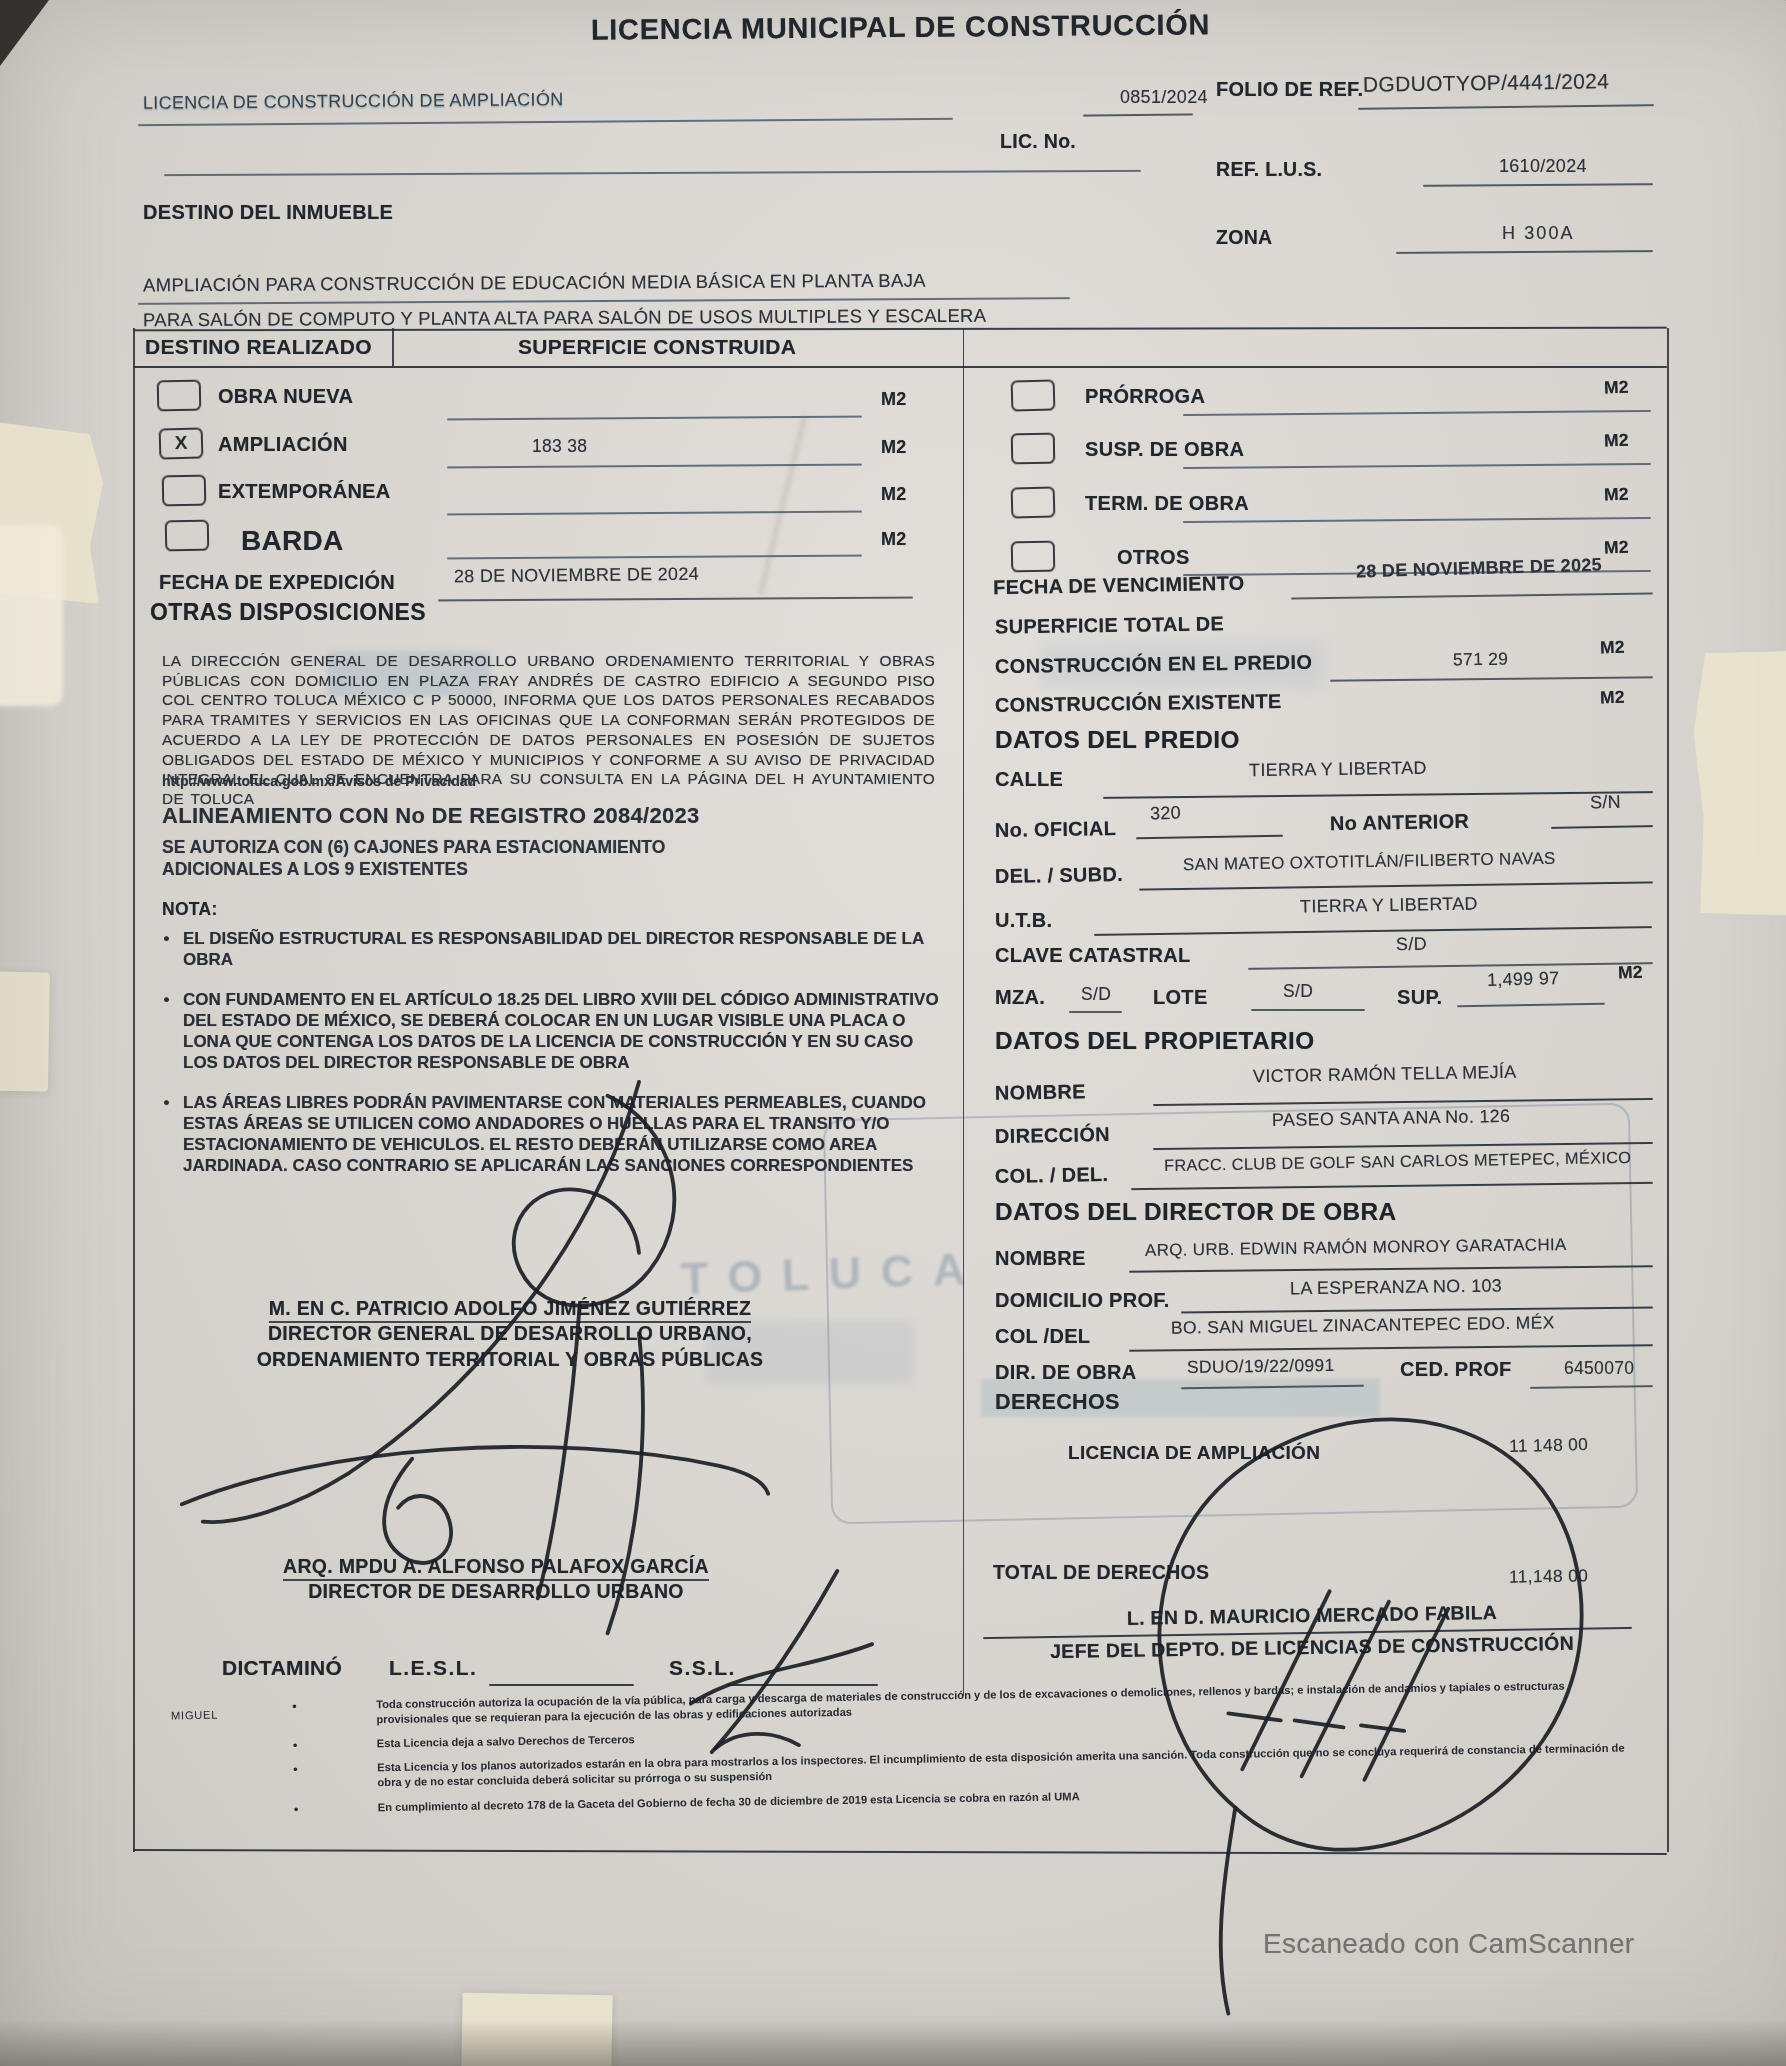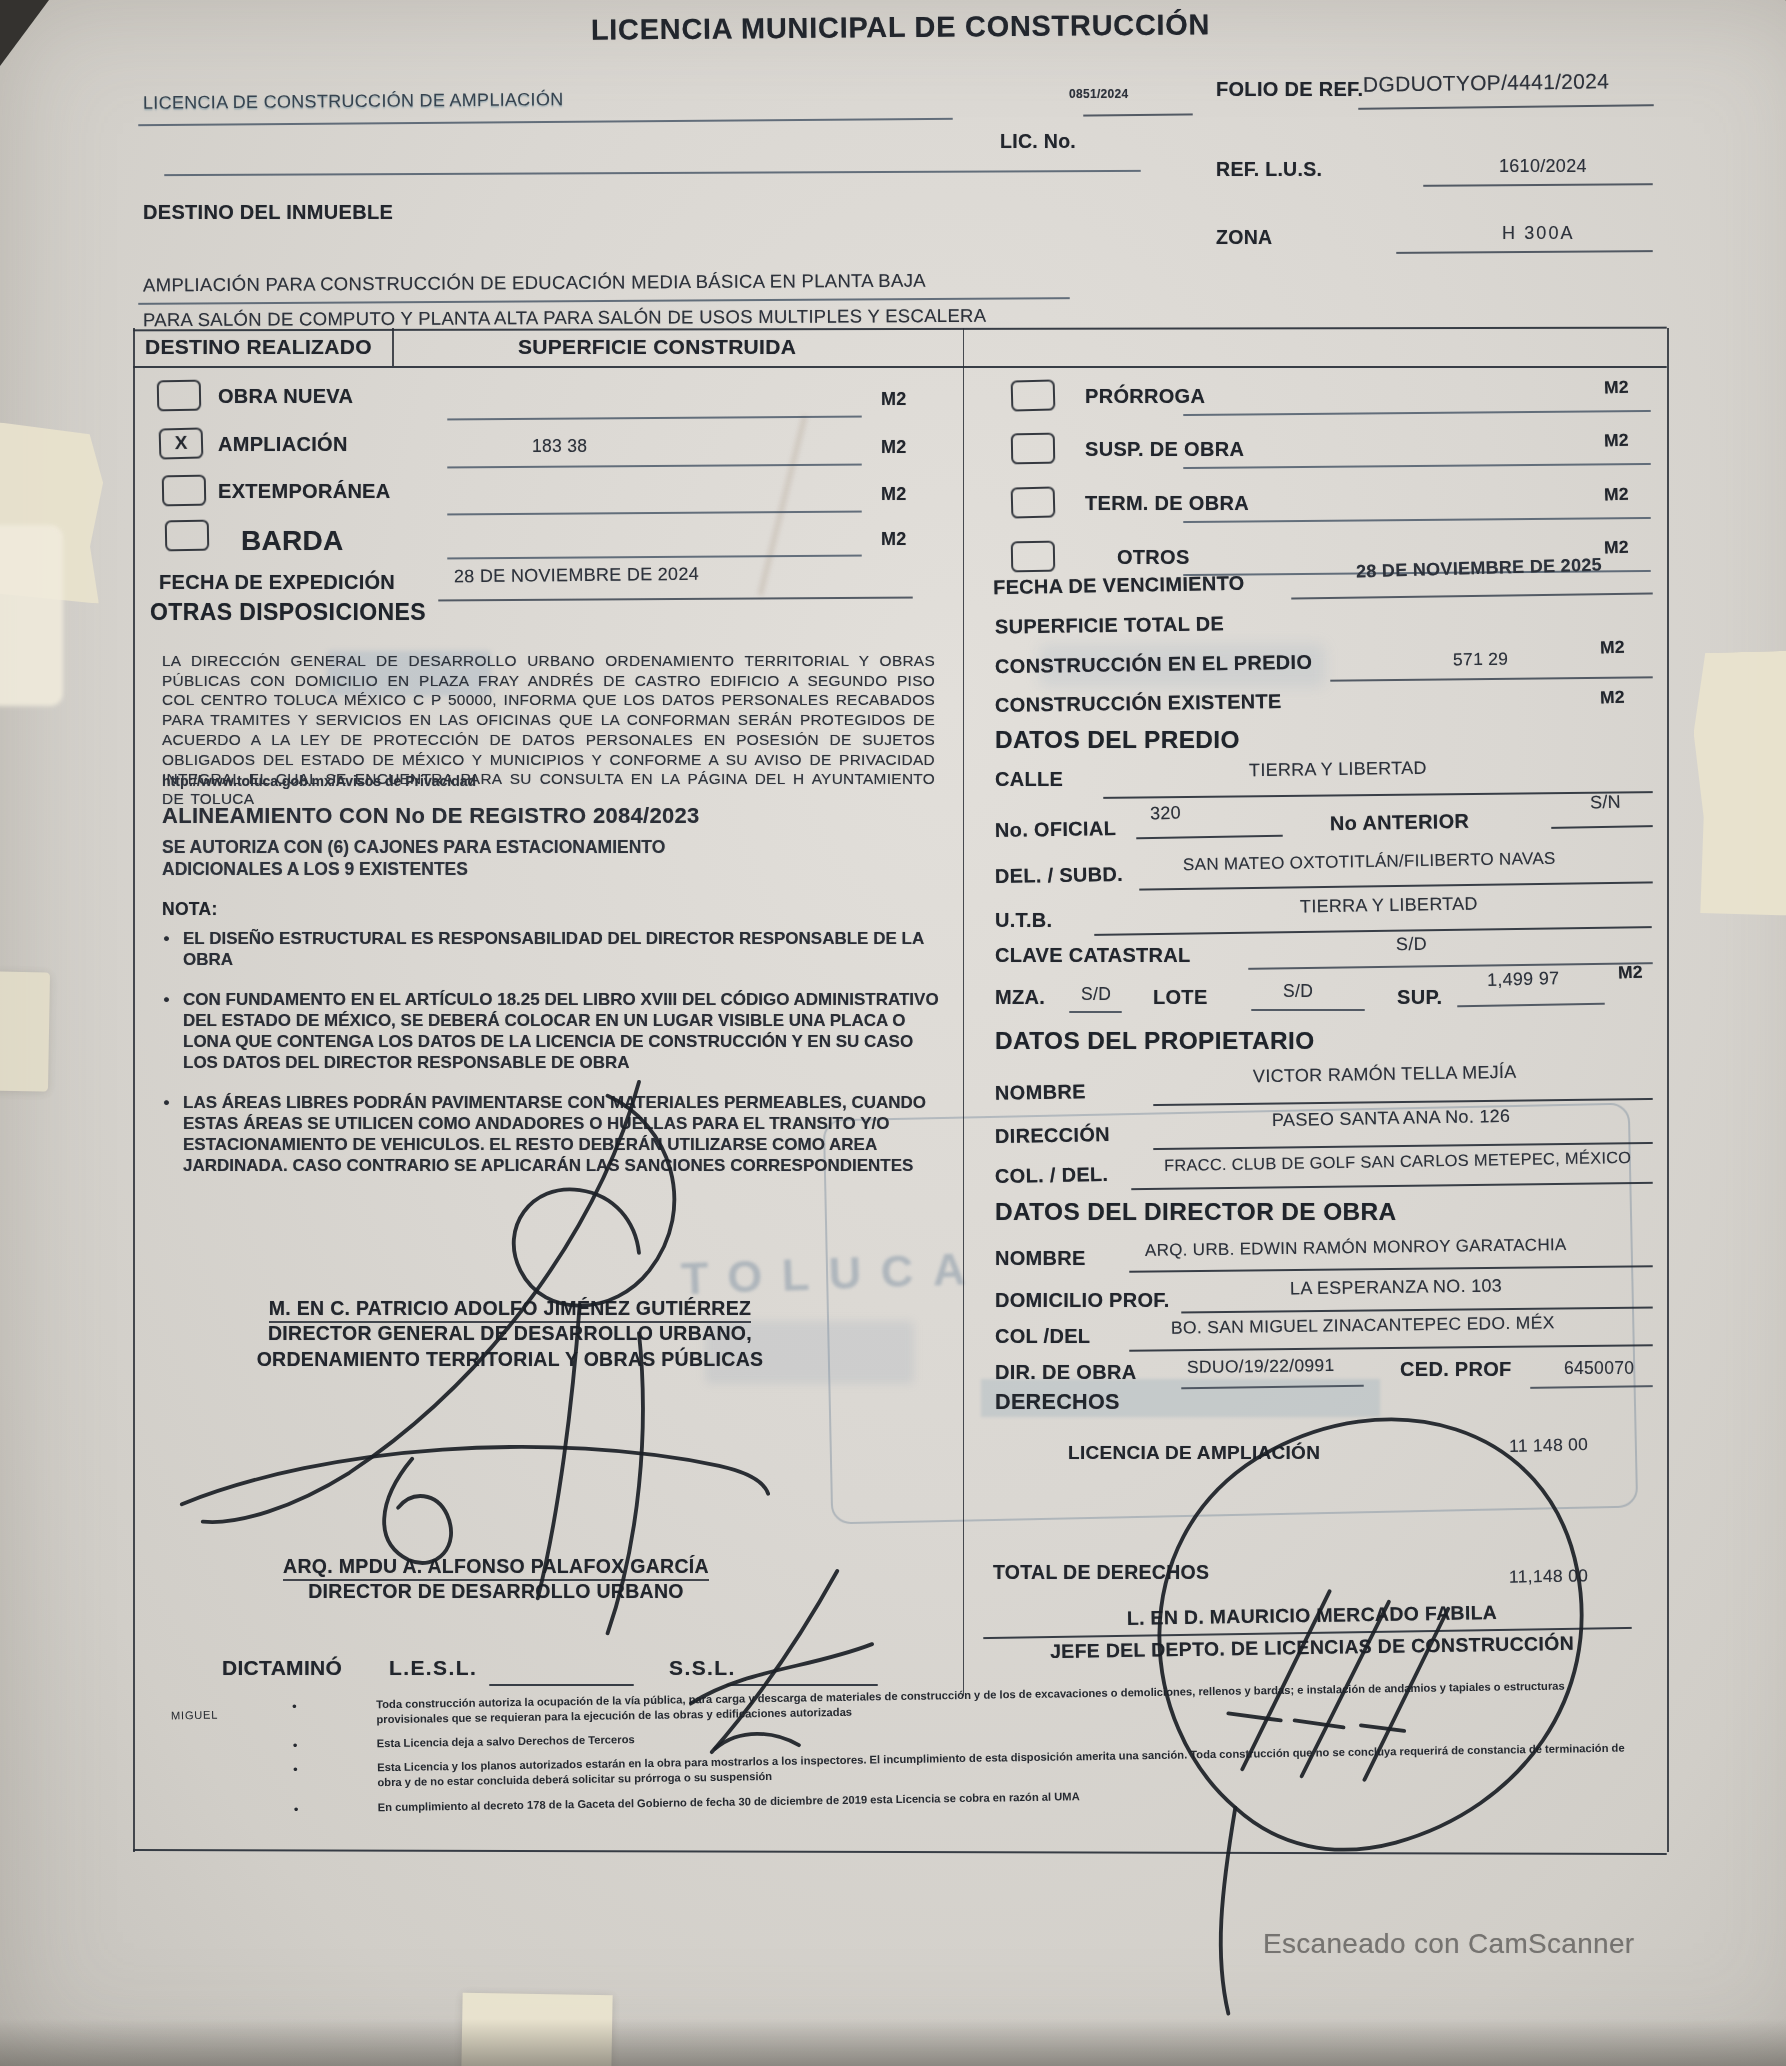--- a/index.html
+++ b/index.html
@@ -52,21 +52,21 @@
   <div class="abs" style="left:681px;top:1248px;font-size:45px;font-weight:bold;letter-spacing:19.5px;color:rgba(112,134,154,.42);filter:blur(1.7px);transform:rotate(-2deg);">TOLUCA</div>
   <div class="abs" style="left:705px;top:1321px;width:209px;height:63px;background:rgba(120,145,170,.14);filter:blur(4.2px);border-radius:5.6px;"></div>
   <div class="abs" style="left:981px;top:1379px;width:399px;height:38px;background:rgba(152,174,186,.32);filter:blur(1.4px);"></div>
 
   <div class="abs lbl ctr" style="left:447px;top:11.2px;width:907px;font-size:29px;letter-spacing:0.7px;transform:rotate(-.5deg);">LICENCIA MUNICIPAL DE CONSTRUCCIÓN</div>
 
   <div class="abs val" style="left:143px;top:91px;font-size:18px;color:#36434f;text-shadow:0 1.4px 1.4px rgba(90,130,150,.5);transform:rotate(-.5deg);">LICENCIA DE CONSTRUCCIÓN DE AMPLIACIÓN</div>
   <div class="abs hl blue" style="left:138px;top:121px;width:815px;transform:rotate(-.45deg);"></div>
 
   <div class="abs lbl" style="left:1000px;top:84px;font-size:19.5px;margin-top:46px;">LIC. No.</div>
-  <div class="abs val" style="left:1069px;top:87px;font-size:12px;font-weight:bold;">0851/2024</div>
+  <div class="abs val" style="left:1120px;top:87px;font-size:18px;">0851/2024</div>
   <div class="abs hl" style="left:1083px;top:114px;width:110px;transform:rotate(-.6deg);"></div>
 
   <div class="abs lbl" style="left:1216px;top:78px;font-size:20px;">FOLIO DE REF.</div>
   <div class="abs val" style="left:1363px;top:71px;font-size:21px;transform:rotate(-.8deg);">DGDUOTYOP/4441/2024</div>
   <div class="abs hl" style="left:1358px;top:106px;width:296px;transform:rotate(-.7deg);"></div>
 
   <div class="abs hl blue" style="left:164px;top:172px;width:977px;transform:rotate(-.25deg);"></div>
   <div class="abs lbl" style="left:1216px;top:158px;font-size:19.5px;">REF. L.U.S.</div>
   <div class="abs val" style="left:1499px;top:156px;font-size:18px;">1610/2024</div>
   <div class="abs hl" style="left:1423px;top:184px;width:230px;transform:rotate(-.4deg);"></div>

